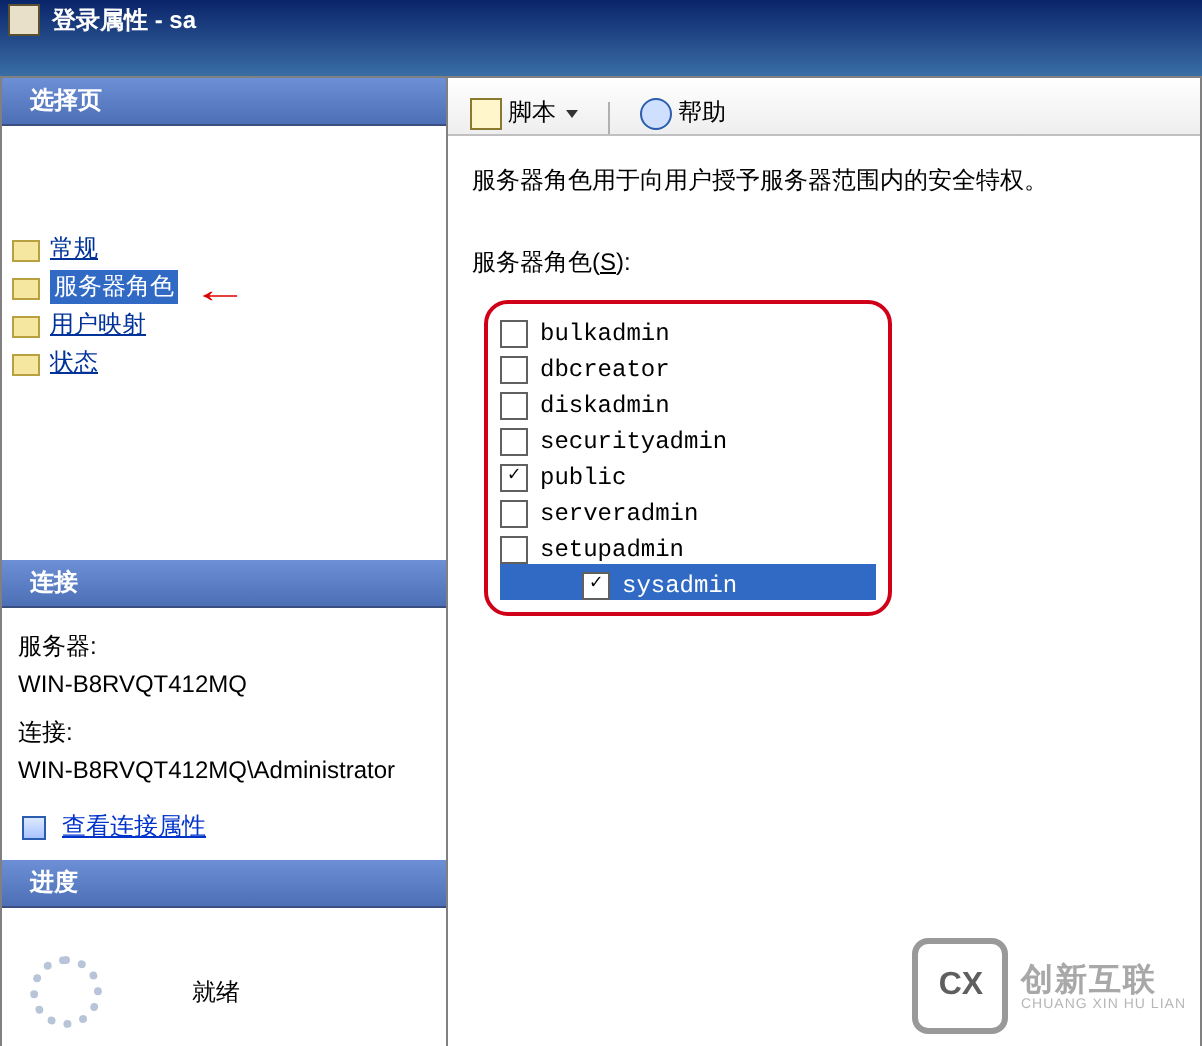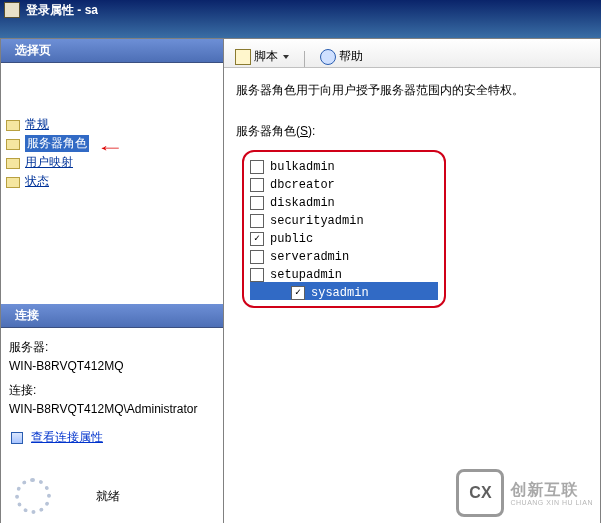--- a/index.html
+++ b/index.html
@@ -93,20 +93,21 @@
         <div class="conn-label">服务器:</div>
         <div>WIN-B8RVQT412MQ</div>
         <div class="conn-label">连接:</div>
         <div>WIN-B8RVQT412MQ\Administrator</div>
       </div>
       <div class="view-link">
         <span class="link-icon"></span>
         <a href="#">查看连接属性</a>
       </div>
 
+      <div class="section-header">进度</div>
       <div class="progress-block">
         <div class="spinner"></div>
         <span>就绪</span>
       </div>
     </div>
 
     <div class="right-pane">
       <div class="toolbar">
         <div class="tb-btn">
           <span class="tb-icon"></span>

